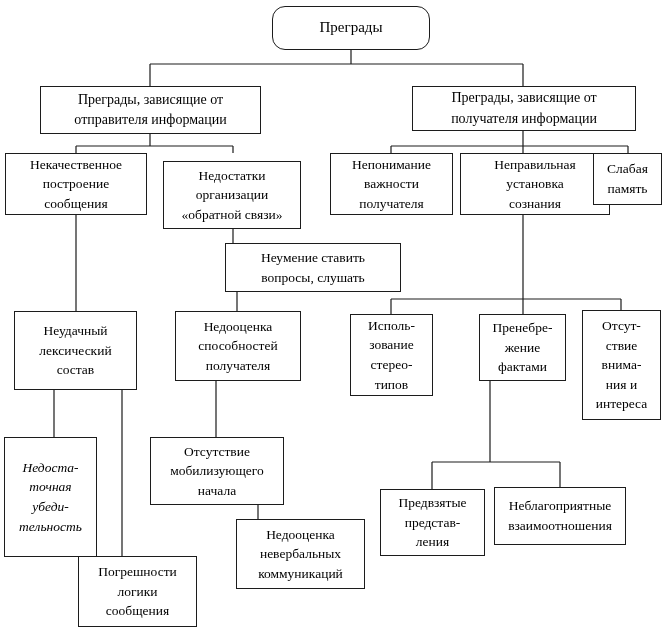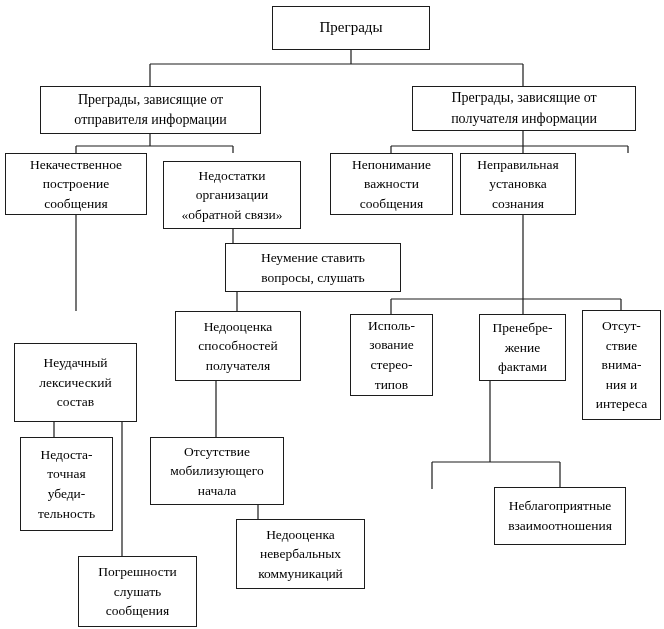--- a/index.html
+++ b/index.html
@@ -33,21 +33,21 @@
     background: #ffffff;
     display: flex;
     align-items: center;
     justify-content: center;
     text-align: center;
     white-space: pre-line;
     font-size: 13.5px;
     line-height: 1.45;
     padding: 2px;
   }
-  .node.root { font-size: 15px; }
+  .node.root { font-size: 15px; border-radius: 13px; }
   .node.hdr  { font-size: 14px; }
 </style>
 </head>
 <body>
 
 <div class="canvas">
 
   <svg class="wires" width="664" height="629" viewBox="0 0 664 629" aria-hidden="true">
     <path d="M351 50 V64 M150 64 H523 M150 64 V86 M523 64 V86
              M150 134 V146 M76 146 H233 M76 146 V153 M233 146 V153
@@ -66,58 +66,63 @@
 получателя информации</div>
 
   <div class="node" style="left:5px;   top:153px; width:142px; height:62px;">Некачественное
 построение
 сообщения</div>
   <div class="node" style="left:163px; top:153px; width:138px; height:68px;margin-top:8px;">Недостатки
 организации
 «обратной связи»</div>
   <div class="node" style="left:330px; top:153px; width:123px; height:62px;">Непонимание
 важности
-сообщения</div>
-  <div class="node" style="left:460px; top:153px; width:116px; height:62px;">Неправильная
+получателя</div>
+  <div class="node" style="left:460px; top:153px; width:150px; height:62px;">Неправильная
 установка
 сознания</div>
+  <div class="node" style="left:593px; top:153px; width:69px;  height:52px;">Слабая
+память</div>
 
   <div class="node" style="left:225px; top:243px; width:176px; height:49px;">Неумение ставить
 вопросы, слушать</div>
 
-  <div class="node" style="left:14px;  top:311px; width:123px; height:79px;margin-top:32px;">Неудачный
+  <div class="node" style="left:14px;  top:311px; width:123px; height:79px;">Неудачный
 лексический
 состав</div>
   <div class="node" style="left:175px; top:311px; width:126px; height:70px;">Недооценка
 способностей
 получателя</div>
   <div class="node" style="left:350px; top:314px; width:83px;  height:82px;">Исполь-
 зование
 стерео-
 типов</div>
   <div class="node" style="left:582px; top:310px; width:79px;  height:110px;">Отсут-
 ствие
 внима-
 ния и
 интереса</div>
   <div class="node" style="left:479px; top:314px; width:87px;  height:67px;">Пренебре-
 жение
 фактами</div>
 
-  <div class="node" style="left:20px;   top:437px; width:93px;  height:94px;">Недоста-
+  <div class="node" style="left:4px;   top:437px; width:93px;  height:120px;font-style:italic;">Недоста-
 точная
 убеди-
 тельность</div>
   <div class="node" style="left:150px; top:437px; width:134px; height:68px;font-family:Liberation Serif, serif;">Отсутствие
 мобилизующего
 начала</div>
 
+  <div class="node" style="left:380px; top:489px; width:105px; height:67px;">Предвзятые
+представ-
+ления</div>
   <div class="node" style="left:494px; top:487px; width:132px; height:58px;">Неблагоприятные
 взаимоотношения</div>
 
   <div class="node" style="left:236px; top:519px; width:129px; height:70px;">Недооценка
 невербальных
 коммуникаций</div>
   <div class="node" style="left:78px;  top:556px; width:119px; height:71px;">Погрешности
-слушать
+логики
 сообщения</div>
 
 </div>
 
 </body></html>

